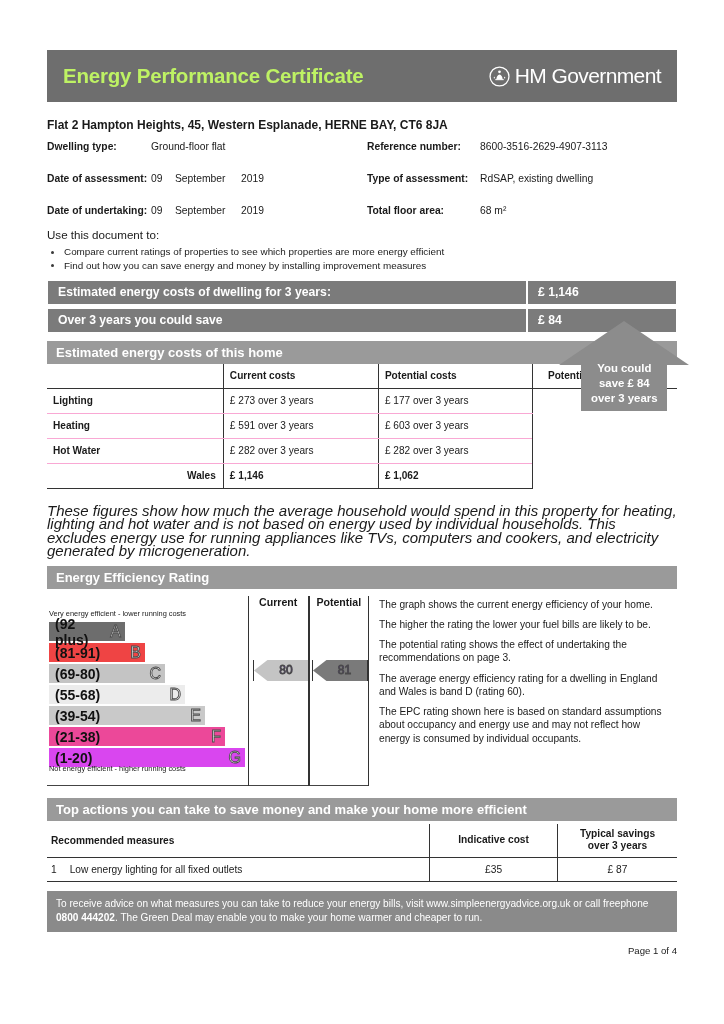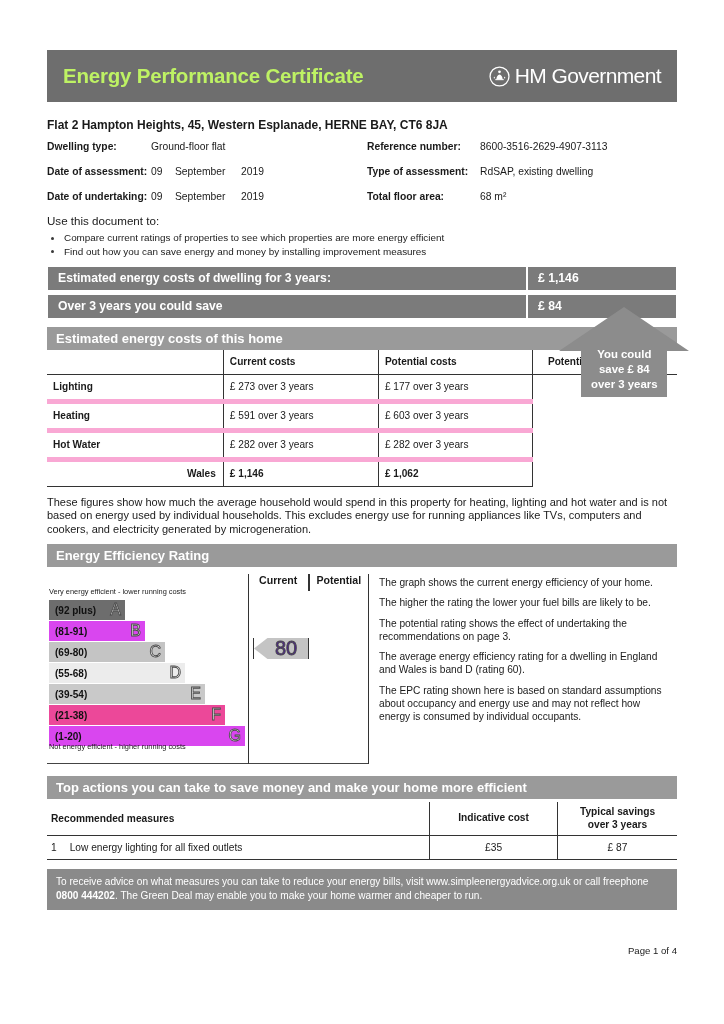--- a/index.html
+++ b/index.html
@@ -37,21 +37,21 @@
   
   .addr{
     margin-top:16px;
     font-size:12px;font-weight:bold;
   }
   .details{
     margin-top:9px;
     display:flex;
     font-size:10.3px;
   }
-  .det-col{display:flex;flex-direction:column;gap:14px;}
+  .det-col{display:flex;flex-direction:column;gap:21px;}
   .det-col.left{width:320px;}
   .det-row{display:flex;}
   .det-lab{font-weight:bold;width:104px;flex:0 0 auto;}
   .det-val{white-space:pre;}
   .dt-d{display:inline-block;width:24px;}
   .dt-m{display:inline-block;width:66px;}
 
   
   .use-t{margin-top:12px;font-size:11.6px;}
   .bullets{margin:5px 0 0 0;padding:0;list-style:none;font-size:9.9px;}
@@ -93,21 +93,21 @@
   .ctbl .c3{width:154px;}
   .ctbl .c4{width:150px;}
   .hrow td{
     font-weight:bold;height:24px;
     border-bottom:1.6px solid #333;
     padding-left:6px;
   }
   .hrow td.c2,.hrow td.c3,.hrow td.c4{border-left:1.3px solid #333;}
   .hrow td.c4{text-align:center;padding-left:0;}
   .drow td{
-    height:24px;border-bottom:5px solid #f9a8d4;padding-left:6px;
+    height:24px;border-bottom:1px solid #f9a8d4;padding-left:6px;
   }
   .drow td.c1{font-weight:bold;}
   .drow td.c2,.drow td.c3{border-left:1.3px solid #333;}
   .drow td.sav{
     border-left:1.3px solid #333;border-bottom:none;
     padding:0;position:relative;
   }
   .trow td{height:24px;border-bottom:1.6px solid #333;padding-left:6px;}
   .trow td.c1{font-weight:bold;text-align:right;padding-right:7px;}
   .trow td.c2,.trow td.c3{border-left:1.3px solid #333;font-weight:bold;}
@@ -121,21 +121,21 @@
     position:absolute;left:8px;top:0;width:134px;height:94px;
   }
   .savtext{
     position:relative;z-index:2;
     color:#ffffff;font-weight:bold;font-size:11.4px;
     text-align:center;line-height:15px;
     padding-bottom:7px;
   }
 
   
-  .para{margin-top:9px;font-size:11px;line-height:13.6px;}
+  .para{margin-top:15px;font-size:15px;line-height:13.6px;font-style:italic;}
 
   
   .eer{margin-top:7px;display:flex;gap:10px;}
   .eerleft{width:322px;position:relative;}
   .chartbox{
     position:relative;width:322px;height:190px;
     border-bottom:1.4px solid #444;
     box-sizing:border-box;
   }
   .cp-head{
@@ -160,35 +160,35 @@
   }
   .toplab{top:13px;}
   .botlab{top:168px;}
   .bands{position:absolute;left:2px;top:26px;width:200px;}
   .band{
     height:19.5px;margin-bottom:1.5px;
     display:flex;align-items:center;justify-content:space-between;
     padding:0 4px 0 6px;box-sizing:border-box;
     color:#111;
   }
-  .band .rng{font-size:10px;font-weight:bold;}
+  .band .rng{font-size:14px;font-weight:bold;}
   .band .ltr{
     font-size:16px;font-weight:normal;color:#ffffff;
     -webkit-text-stroke:0.9px #4a4a4a;
     font-family:"Liberation Sans", sans-serif;
     line-height:1;
   }
   .arrow{
     position:absolute;height:21px;width:56px;
     display:flex;align-items:center;justify-content:center;
   }
   .arrow .num{
     position:relative;z-index:2;color:#4c1d95;
     -webkit-text-stroke:0.9px #4a4a4a;
-    font-size:20px;padding-left:10px;
+    font-size:12px;padding-left:10px;
   }
   .eerright{
     width:295px;font-size:10.2px;line-height:13.2px;padding-top:2px;
   }
   .eerright p{margin:0 0 7px 0;}
 
   
   .actions{margin-top:12px;}
   .atbl{width:100%;border-collapse:collapse;font-size:10.2px;margin-top:3px;}
   .atbl td{padding:0;vertical-align:middle;}
@@ -348,30 +348,38 @@
 
         <div class="cp-cols">
           <div>
             <div class="arrow" style="top:47px;left:4px">
               <svg viewBox="0 0 56 21" preserveAspectRatio="none" style="position:absolute;inset:0;width:100%;height:100%">
                 <path d="M14 0 L56 0 L56 21 L14 21 L0 10.5 Z" fill="#c4c4c4"></path>
               </svg>
               <span class="num">80</span>
             </div>
           </div>
+          <div>
+            <div class="arrow" style="top:47px;left:2px">
+              <svg viewBox="0 0 56 21" preserveAspectRatio="none" style="position:absolute;inset:0;width:100%;height:100%">
+                <path d="M14 0 L56 0 L56 21 L14 21 L0 10.5 Z" fill="#7a7a7a"></path>
+              </svg>
+              <span class="num">81</span>
+            </div>
+          </div>
         </div>
 
         <div class="toplab">Very energy efficient - lower running costs</div>
 
         <div class="bands">
           <div class="band" style="width:38%;background:#6d6d6d">
             <span class="rng">(92 plus)</span>
             <span class="ltr">A</span>
           </div>
-          <div class="band" style="width:48%;background:#d946ef">
+          <div class="band" style="width:48%;background:#ef4444">
             <span class="rng">(81-91)</span>
             <span class="ltr">B</span>
           </div>
           <div class="band" style="width:58%;background:#c4c4c4">
             <span class="rng">(69-80)</span>
             <span class="ltr">C</span>
           </div>
           <div class="band" style="width:68%;background:#ececec">
             <span class="rng">(55-68)</span>
             <span class="ltr">D</span>

